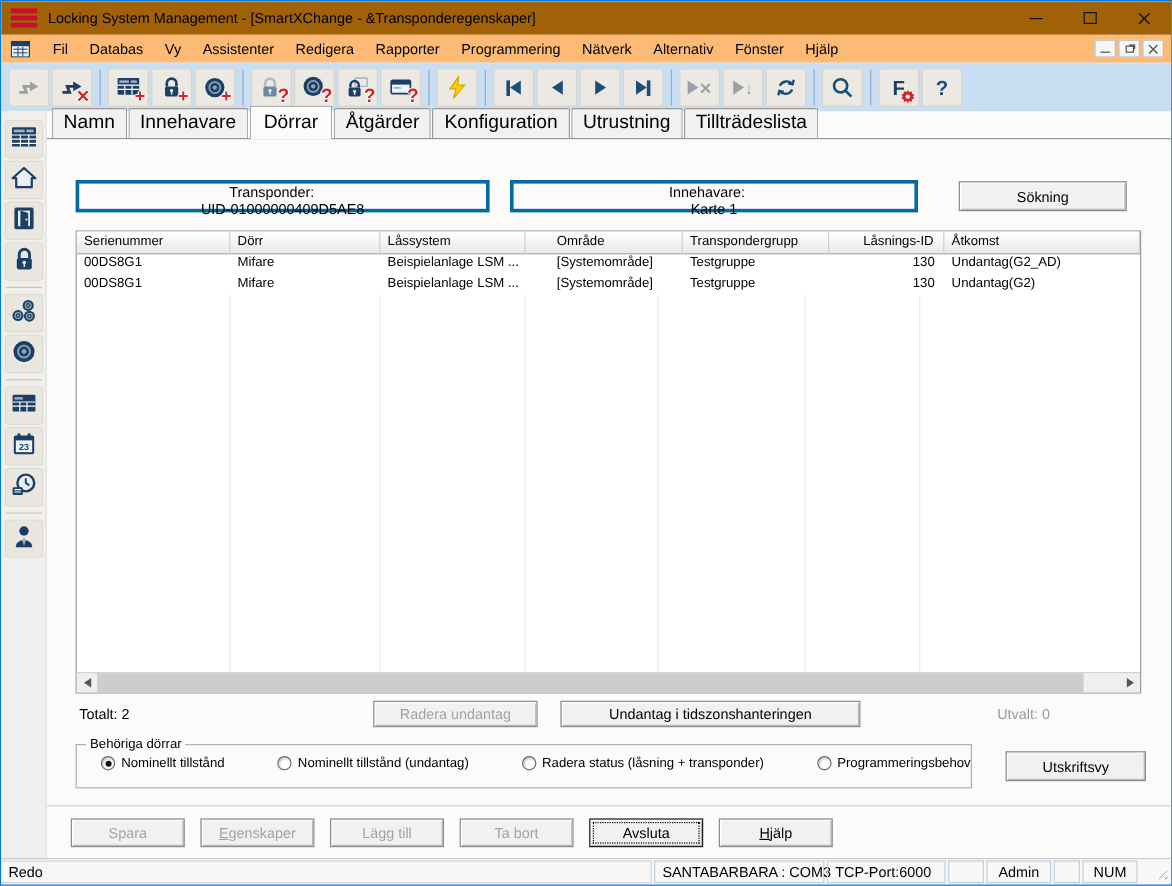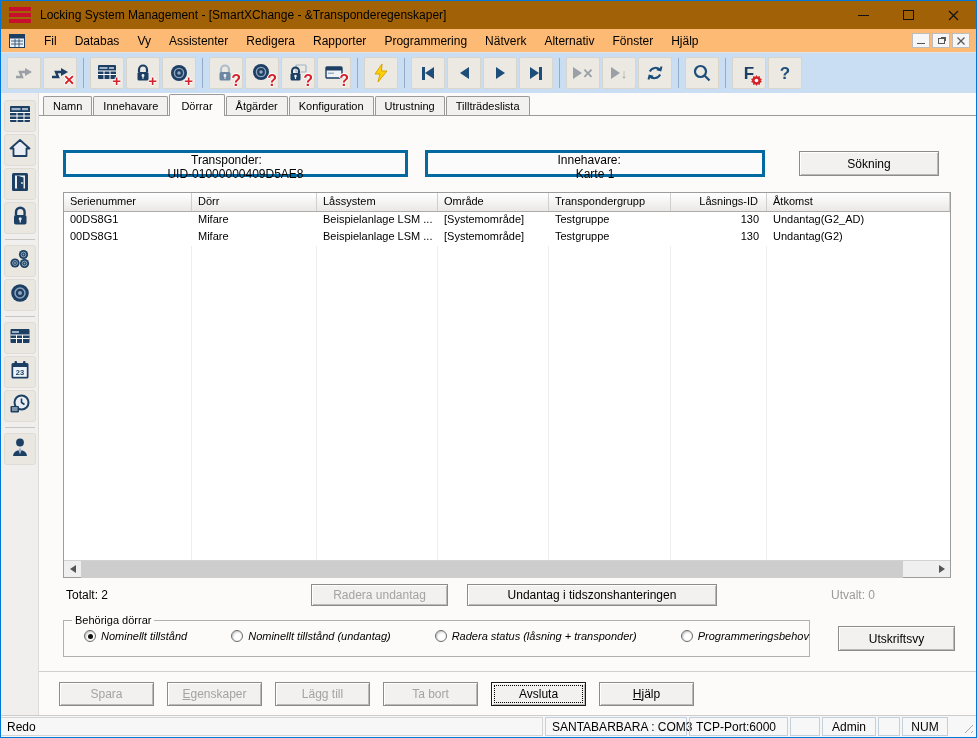--- a/index.html
+++ b/index.html
@@ -58,21 +58,21 @@
   
   .body{position:absolute;left:0;top:92px;width:100%;height:624px;background:#fcfbfa;}
   .sidebar{position:absolute;left:0;top:0;width:38px;height:100%;background:#f1efed;border-right:1px solid #dedcd9;display:flex;flex-direction:column;align-items:center;padding-top:6px;}
   .sbtn{width:32px;height:32px;margin:1px 0;background:#eae7e1;border:1px solid #dfdcd5;border-radius:3px;display:flex;align-items:center;justify-content:center;}
   .ssep{width:30px;height:1px;background:#c9c6c1;margin:4px 0;}
 
   .main{position:absolute;left:38px;top:0;right:0;height:100%;background:#fcfbfa;}
 
   
   .tabstrip{position:absolute;left:0;top:0;right:0;height:23px;padding-left:4px;border-bottom:1px solid #9a9a9a;display:flex;align-items:flex-end;}
-  .tab{position:relative;font-size:11px;padding:3px 9px 3px;background:#f2f1ef;border:1px solid #9a9a9a;border-bottom:none;border-radius:2px 2px 0 0;margin-right:1px;color:#000;}
+  .tab{position:relative;font-size:16px;padding:3px 9px 3px;background:#f2f1ef;border:1px solid #9a9a9a;border-bottom:none;border-radius:2px 2px 0 0;margin-right:1px;color:#000;}
   .tab.active{background:#fcfbfa;padding:5px 11px 4px;bottom:-1px;z-index:2;}
 
   
   .fieldbox{position:absolute;height:27px;border:3px solid #0369a1;background:#fbfbfb;display:flex;align-items:center;font-size:12px;flex-direction:column;}
   .fieldbox .flabel{color:#000;}
   .fieldbox .fvalue{color:#000;}
   .box-transponder{left:24px;top:57px;width:345px;}
   .box-transponder .flabel{margin-left:23px;width:112px;}
   .box-holder{left:386px;top:57px;width:340px;}
   .box-holder .flabel{margin-left:10px;width:85px;}
@@ -83,21 +83,21 @@
 
   
   .table{position:absolute;left:24px;top:99px;width:888px;height:386px;border:1px solid #9c9c9c;background:#fff;display:flex;flex-direction:column;}
   .thead{display:flex;height:19px;background:linear-gradient(#ffffff,#e9e8e6);border-bottom:1px solid #ababab;flex:none;}
   .hcell{font-size:11px;color:#000;padding:2px 0 0 6px;border-right:1px solid #cfcfcf;overflow:hidden;white-space:nowrap;}
   .trow{display:flex;height:17px;flex:none;}
   .tcell{font-size:11px;color:#000;padding:1px 0 0 6px;overflow:hidden;white-space:nowrap;}
   .c0{width:128px;flex:none;}
   .c1{width:125px;flex:none;}
   .c2{width:121px;flex:none;}
-  .c3{width:111px;flex:none;}
+  .c3{width:111px;flex:none;margin-left:20px;}
   .c4{width:122px;flex:none;}
   .c5{width:96px;flex:none;text-align:right;padding-right:8px;padding-left:0;}
   .c6{flex:1;}
   .tfiller{flex:1;background-image:
       linear-gradient(#ededed,#ededed),linear-gradient(#ededed,#ededed),
       linear-gradient(#ededed,#ededed),linear-gradient(#ededed,#ededed),
       linear-gradient(#ededed,#ededed),linear-gradient(#ededed,#ededed);
     background-size:1px 100%;
     background-repeat:no-repeat;
     background-position:127px 0,252px 0,373px 0,484px 0,606px 0,702px 0;}
@@ -112,21 +112,21 @@
   .lbl{position:absolute;font-size:12px;color:#000;}
   .lbl-total{left:27px;top:495px;}
   .lbl-selected{left:792px;top:495px;color:#9a9a9a;}
   .btn-delete{position:absolute;left:272px;top:491px;width:137px;height:22px;}
   .btn-timezone{position:absolute;left:428px;top:491px;width:250px;height:22px;}
 
   
   .groupbox{position:absolute;left:24px;top:521px;width:741px;height:43px;border:1px solid #b3b0ac;}
   .groupbox legend{font-size:11px;color:#000;margin-left:8px;padding:0 3px;}
   .radio-row{display:flex;align-items:center;padding:4px 0 0 20px;gap:44px;}
-  .radio-opt{display:flex;align-items:center;gap:5px;font-size:11px;color:#000;white-space:nowrap;font-style:italic;}
+  .radio-opt{display:flex;align-items:center;gap:5px;font-size:11px;color:#000;white-space:nowrap;}
   .radio{width:12px;height:12px;border-radius:50%;border:1px solid #6a6a6a;background:#fff;box-shadow:inset 1px 1px 2px rgba(0,0,0,0.25);flex:none;}
   .radio.checked::after{content:"";display:block;width:5px;height:5px;margin:2.5px 0 0 2.5px;border-radius:50%;background:#111;}
   .btn-print{position:absolute;left:799px;top:533px;width:117px;height:25px;}
 
   
   .footer{position:absolute;left:0;right:0;top:578px;border-top:1px solid #d2d0cd;padding:10px 0 0 20px;display:flex;gap:13px;}
   .fbtn{width:95px;height:24px;}
   .fbtn.focused{border:1px solid #1a1a1a;outline:1px dotted #000;outline-offset:-4px;box-shadow:inset 1px 1px 0 #ffffff,inset -1px -1px 0 #b9b9b9;}
   .acc{display:inline-block;}
   .acc::first-letter{text-decoration:underline;}

